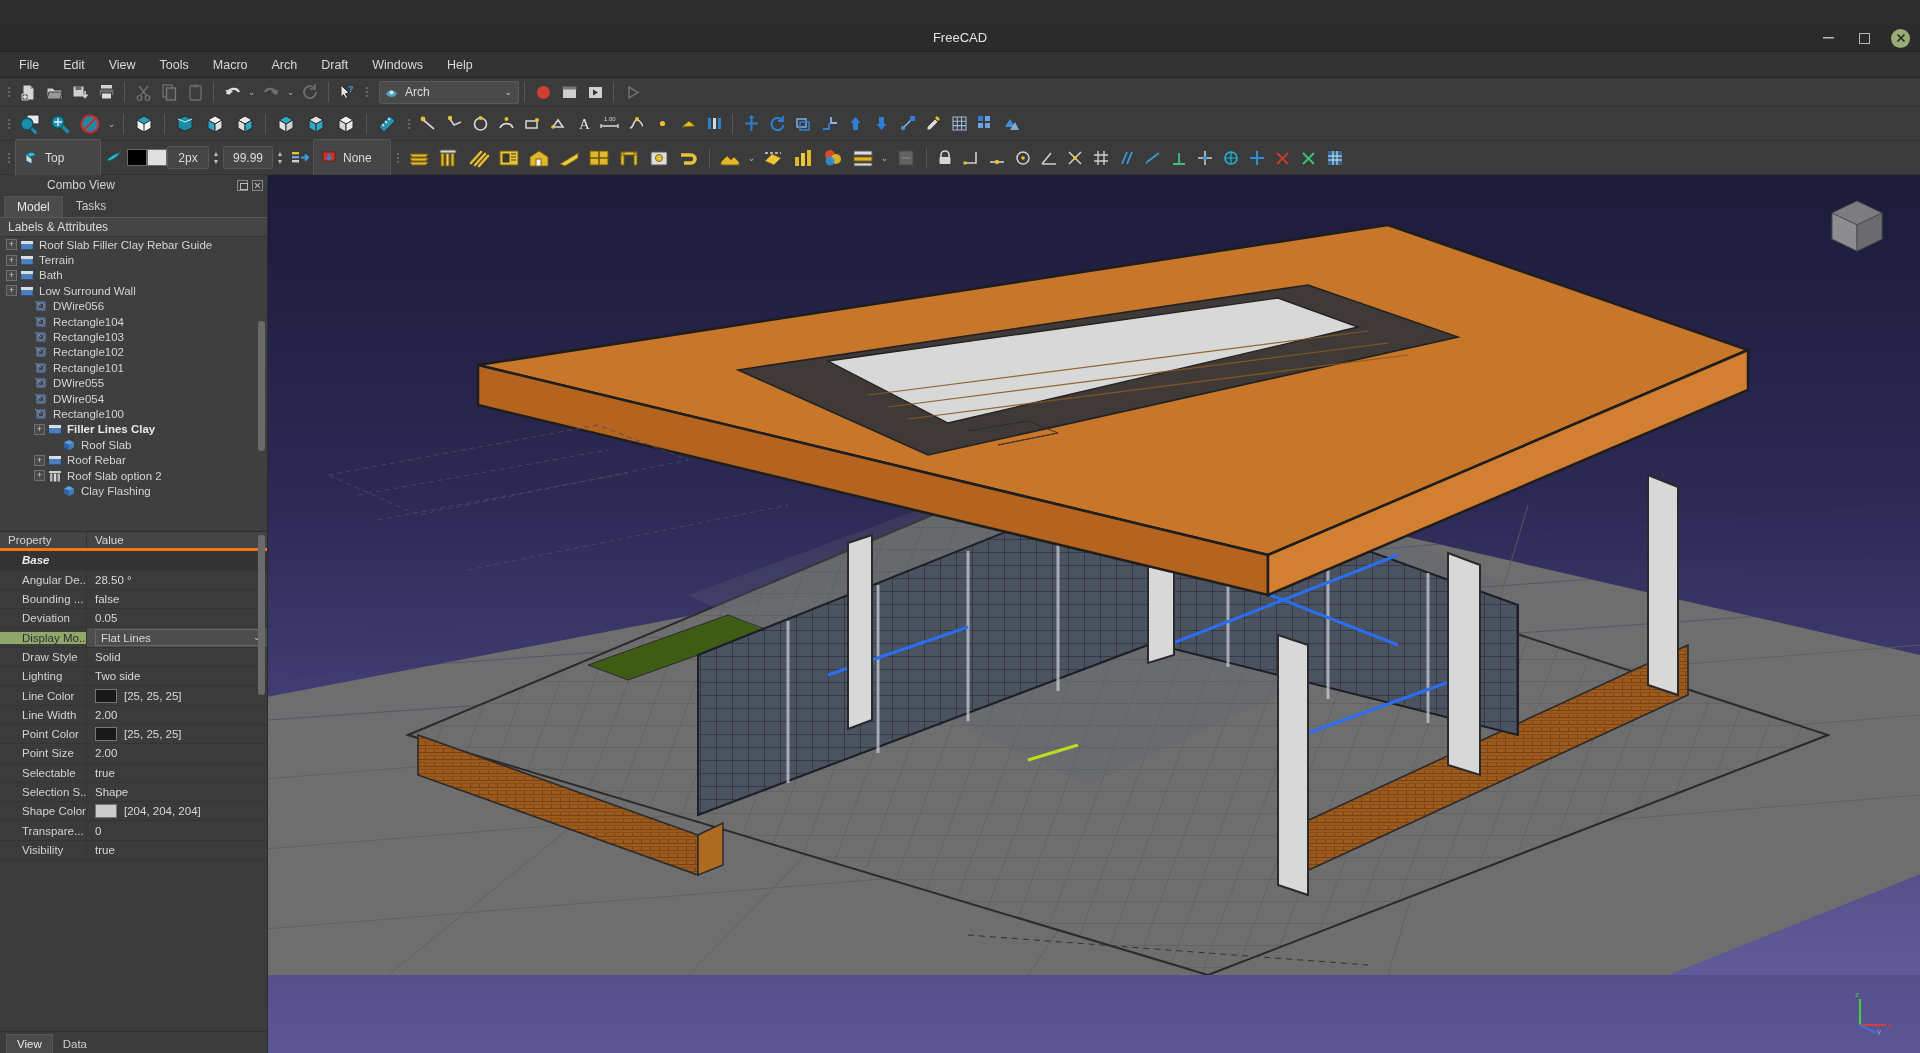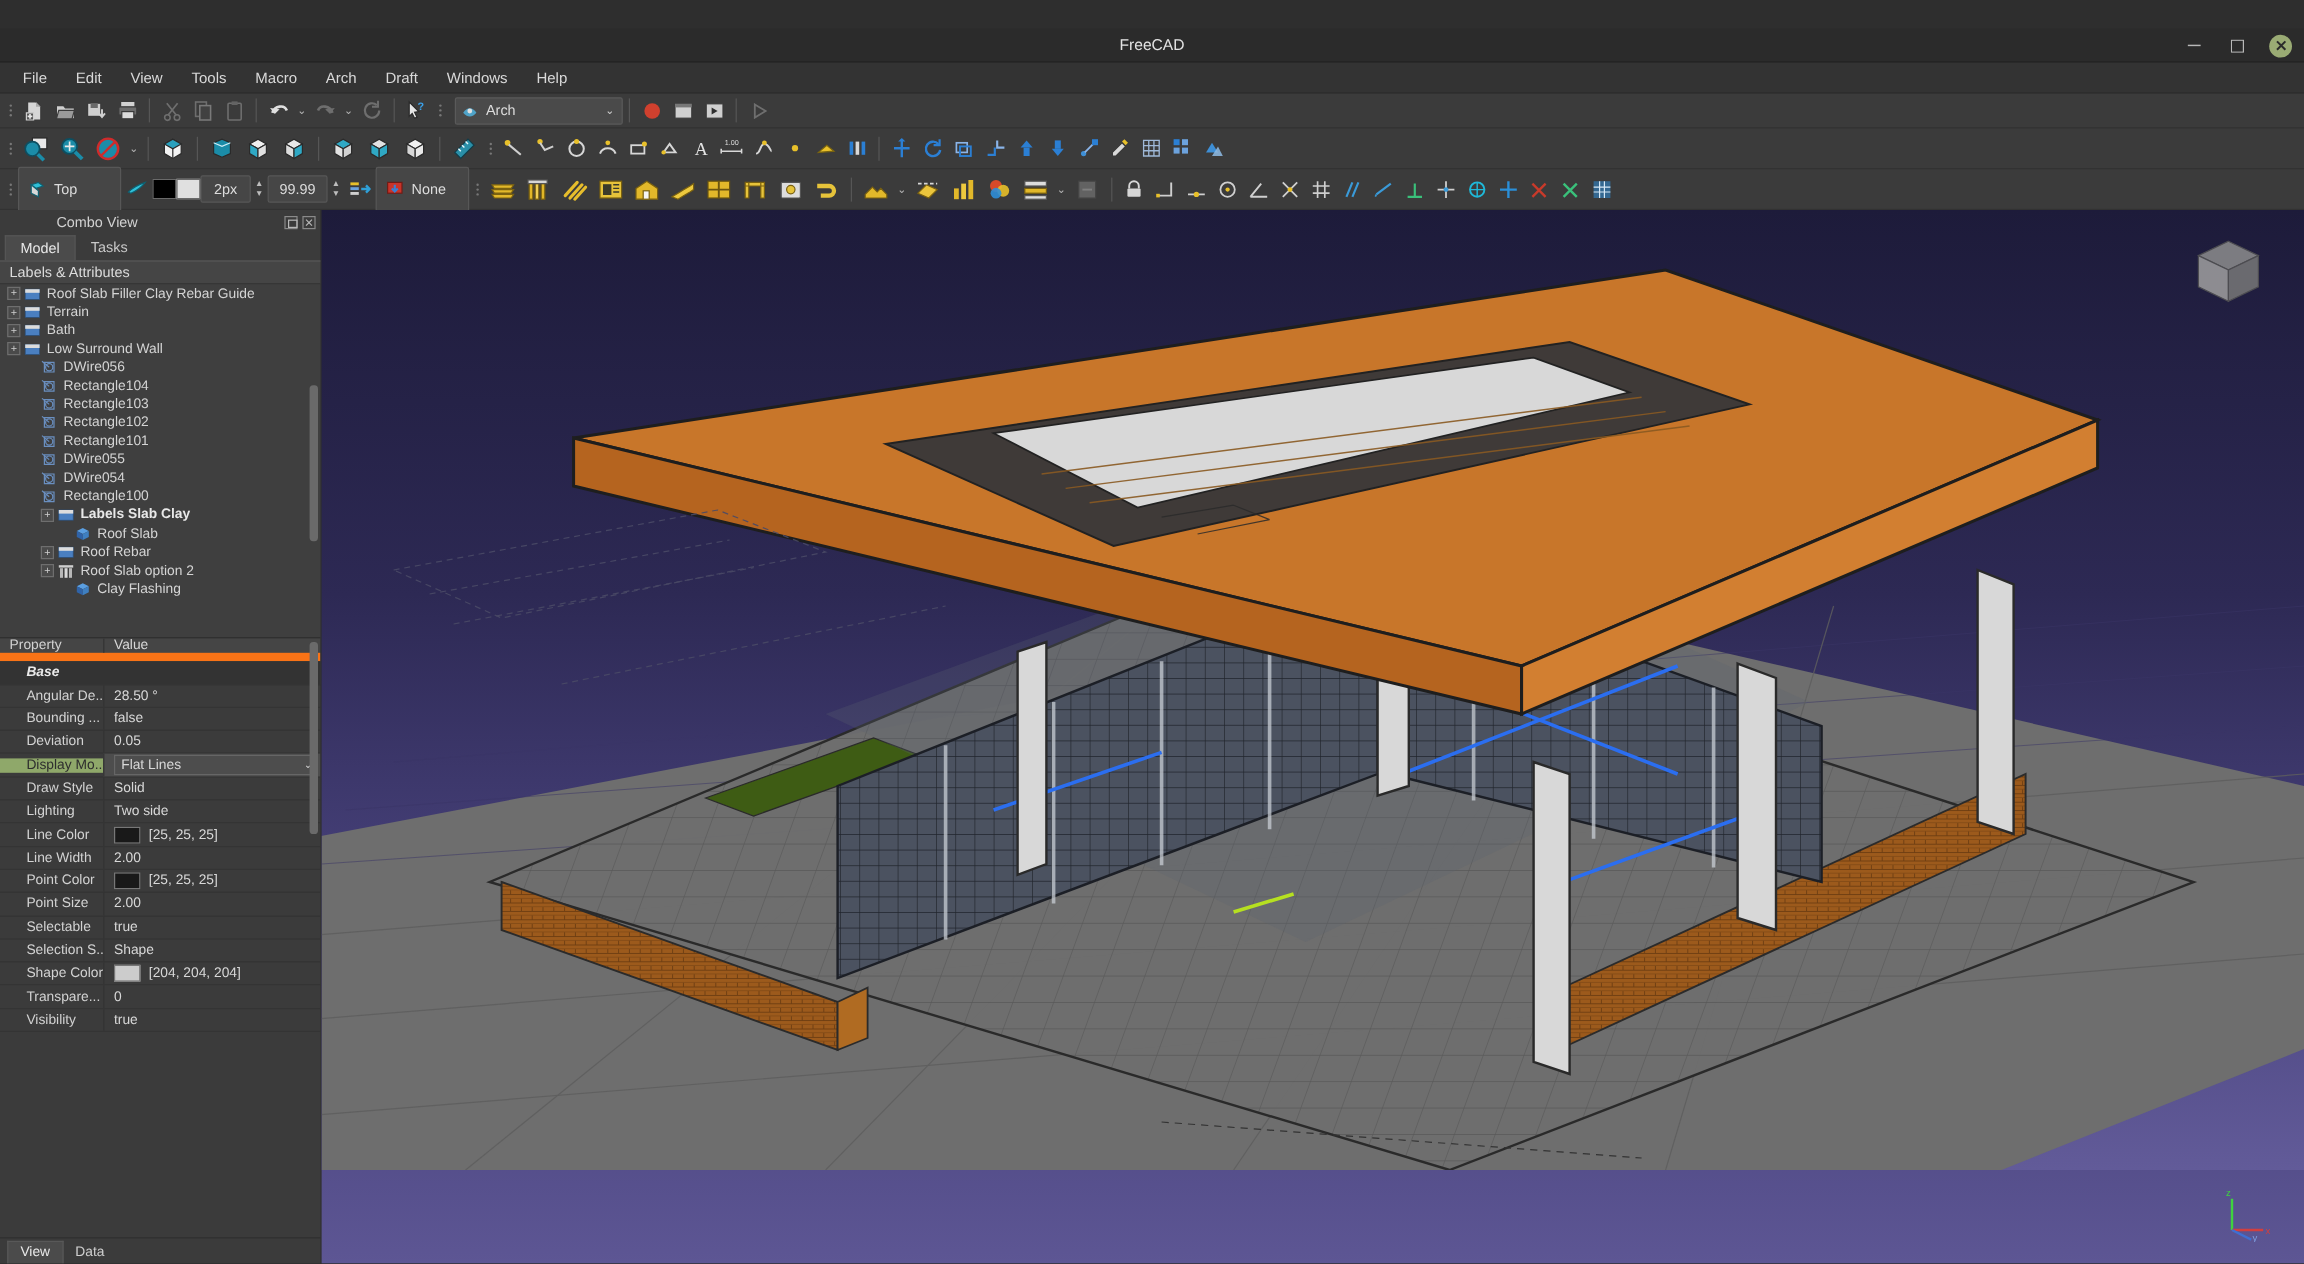--- a/index.html
+++ b/index.html
@@ -916,21 +916,21 @@
           </svg>
           <span class="lab">Rectangle100</span>
         </div>
         <div class="trow bold">
           <span style="display:inline-block;width:34px"></span>
           <span class="exp">+</span>
           <svg class="ticon" viewBox="0 0 14 12">
             <rect x="1" y="2" width="12" height="8.5" fill="#4a7fc0" stroke="#2a4e78" stroke-width="0.6"></rect>
             <rect x="1" y="2" width="12" height="3" fill="#dcdcdc"></rect>
           </svg>
-          <span class="lab">Labels Slab Clay</span>
+          <span class="lab">Filler Lines Clay</span>
         </div>
         <div class="trow">
           <span style="display:inline-block;width:48px"></span>
           <span class="exp blank"></span>
           <svg class="ticon" viewBox="0 0 14 12">
             <path d="M2 3.5L7 1l5 2.5L7 6z" fill="#5a9ee0"></path>
             <path d="M2 3.5v5L7 11V6z" fill="#2f63a8"></path>
             <path d="M12 3.5v5L7 11V6z" fill="#3f7fc0"></path>
           </svg>
           <span class="lab">Roof Slab</span>
@@ -962,21 +962,21 @@
             <path d="M2 3.5L7 1l5 2.5L7 6z" fill="#5a9ee0"></path>
             <path d="M2 3.5v5L7 11V6z" fill="#2f63a8"></path>
             <path d="M12 3.5v5L7 11V6z" fill="#3f7fc0"></path>
           </svg>
           <span class="lab">Clay Flashing</span>
         </div>
         <div class="tscroll"></div>
     </div>
 
     <div class="proptbl">
-      <div class="prow" style="background:#454545;border-bottom:7px solid #f97316">
+      <div class="prow" style="background:#454545;border-bottom:3px solid #f97316">
         <div class="pn" style="padding-left:8px;font-weight:normal">Property</div>
         <div class="pv">Value</div>
       </div>
       <div id="proprows">
           <div class="prow group">
             <div class="pn">Base</div>
             <div class="pv">
               <span></span>
             </div>
           </div>

